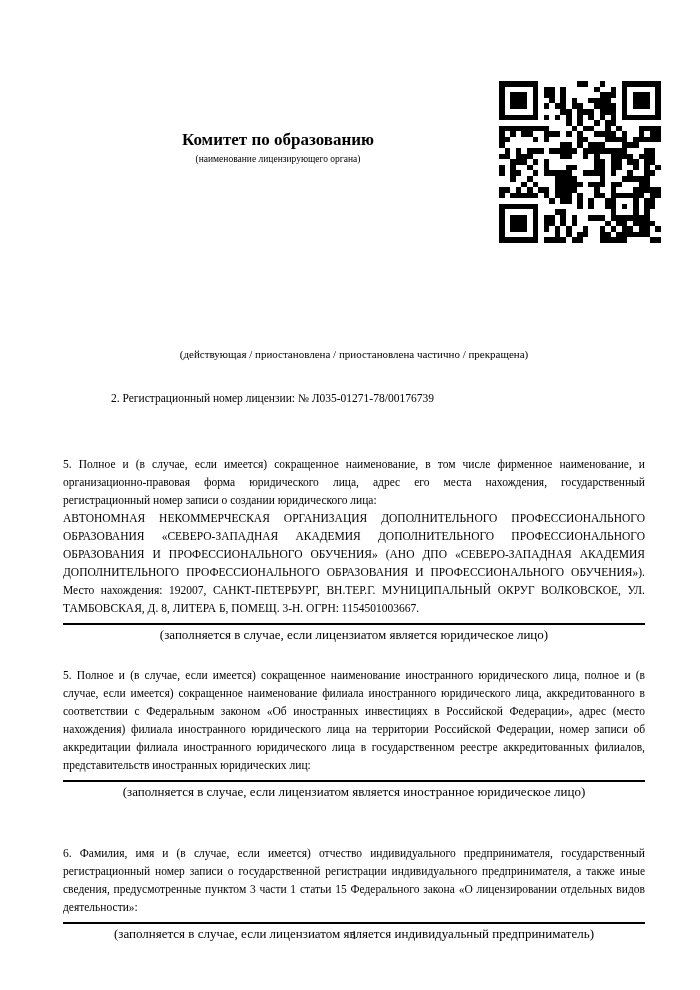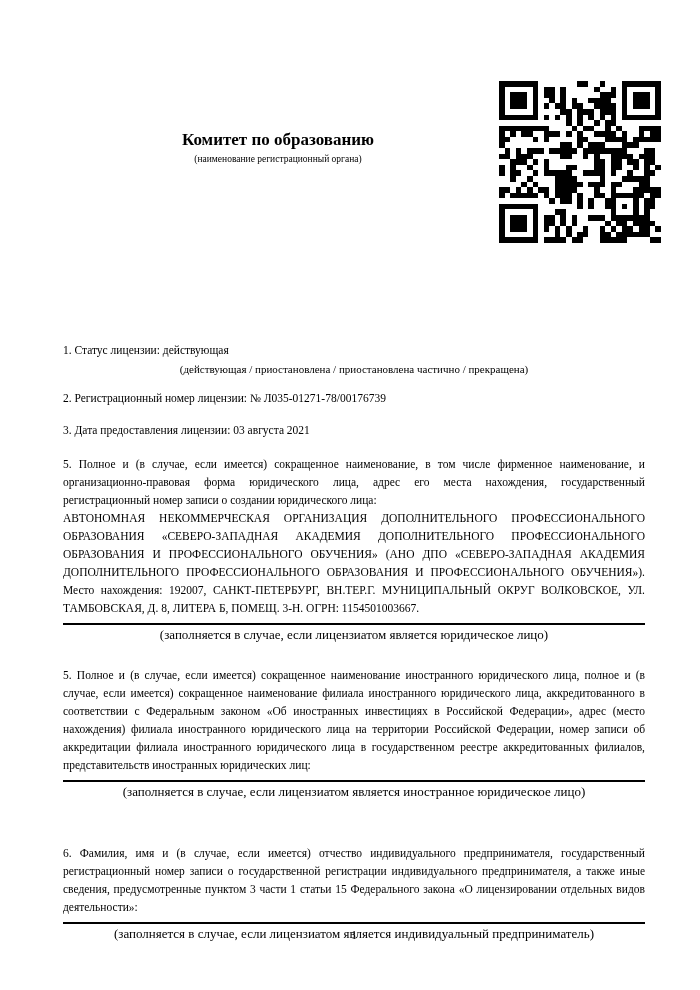--- a/index.html
+++ b/index.html
@@ -61,21 +61,21 @@
   .field-caption {
     margin-top: 5px;
     text-align: center;
     font-size: 11px;
   }
   .para {
     text-align: justify;
     line-height: 18px;
   }
   .f1 { top: 343px; }
-  .f2 { top: 391px; }
+  .f2 { top: 391px; margin-left: 48px; }
   .f3 { top: 423px; }
   .f4 { top: 455px; }
   .f5 { top: 666px; }
   .f6 { top: 844px; }
   .blank-line {
     margin-top: 6px;
     border-top: 2px solid #000000;
     height: 0;
   }
   .footnote {
@@ -92,21 +92,21 @@
     font-size: 11.5px;
   }
 </style>
 </head>
 <body>
 
 <div class="page">
 
   <div class="header">
     <div class="authority-name">Комитет по образованию</div>
-    <div class="authority-caption">(наименование регистрационный органа)</div>
+    <div class="authority-caption">(наименование лицензирующего органа)</div>
   </div>
 
   <div class="qr">
     <svg id="qr-svg" viewBox="0 0 29 29" shape-rendering="crispEdges" xmlns="http://www.w3.org/2000/svg">
         <g fill="#000000">
           <rect x="0" y="0" width="1" height="1"></rect>
           <rect x="1" y="0" width="1" height="1"></rect>
           <rect x="2" y="0" width="1" height="1"></rect>
           <rect x="3" y="0" width="1" height="1"></rect>
           <rect x="4" y="0" width="1" height="1"></rect>
@@ -540,31 +540,27 @@
           <rect x="21" y="28" width="1" height="1"></rect>
           <rect x="22" y="28" width="1" height="1"></rect>
           <rect x="27" y="28" width="1" height="1"></rect>
           <rect x="28" y="28" width="1" height="1"></rect>
         </g>
       </svg>
   </div>
 
 
   <div class="field f1">
-    <div class="field-text">1. Статус лицензии: действующая</div>
     <div class="field-caption">(действующая / приостановлена / приостановлена частично / прекращена)</div>
   </div>
 
   <div class="field f2">
     <div class="field-text">2. Регистрационный номер лицензии: № Л035-01271-78/00176739</div>
   </div>
 
-  <div class="field f3">
-    <div class="field-text">3. Дата предоставления лицензии: 03 августа 2021</div>
-  </div>
 
   <div class="field f4">
     <div class="para">5. Полное и (в случае, если имеется) сокращенное наименование, в том числе фирменное наименование, и организационно-правовая форма юридического лица, адрес его места нахождения, государственный регистрационный номер записи о создании юридического лица:</div>
     <div class="para">АВТОНОМНАЯ НЕКОММЕРЧЕСКАЯ ОРГАНИЗАЦИЯ ДОПОЛНИТЕЛЬНОГО ПРОФЕССИОНАЛЬНОГО ОБРАЗОВАНИЯ «СЕВЕРО-ЗАПАДНАЯ АКАДЕМИЯ ДОПОЛНИТЕЛЬНОГО ПРОФЕССИОНАЛЬНОГО ОБРАЗОВАНИЯ И ПРОФЕССИОНАЛЬНОГО ОБУЧЕНИЯ» (АНО ДПО «СЕВЕРО-ЗАПАДНАЯ АКАДЕМИЯ ДОПОЛНИТЕЛЬНОГО ПРОФЕССИОНАЛЬНОГО ОБРАЗОВАНИЯ И ПРОФЕССИОНАЛЬНОГО ОБУЧЕНИЯ»). Место нахождения: 192007, САНКТ-ПЕТЕРБУРГ, ВН.ТЕР.Г. МУНИЦИПАЛЬНЫЙ ОКРУГ ВОЛКОВСКОЕ, УЛ. ТАМБОВСКАЯ, Д. 8, ЛИТЕРА Б, ПОМЕЩ. 3-Н. ОГРН: 1154501003667.</div>
     <div class="blank-line"></div>
     <div class="footnote">(заполняется в случае, если лицензиатом является юридическое лицо)</div>
   </div>
 
   <div class="field f5">
     <div class="para">5. Полное и (в случае, если имеется) сокращенное наименование иностранного юридического лица, полное и (в случае, если имеется) сокращенное наименование филиала иностранного юридического лица, аккредитованного в соответствии с Федеральным законом «Об иностранных инвестициях в Российской Федерации», адрес (место нахождения) филиала иностранного юридического лица на территории Российской Федерации, номер записи об аккредитации филиала иностранного юридического лица в государственном реестре аккредитованных филиалов, представительств иностранных юридических лиц:</div>

